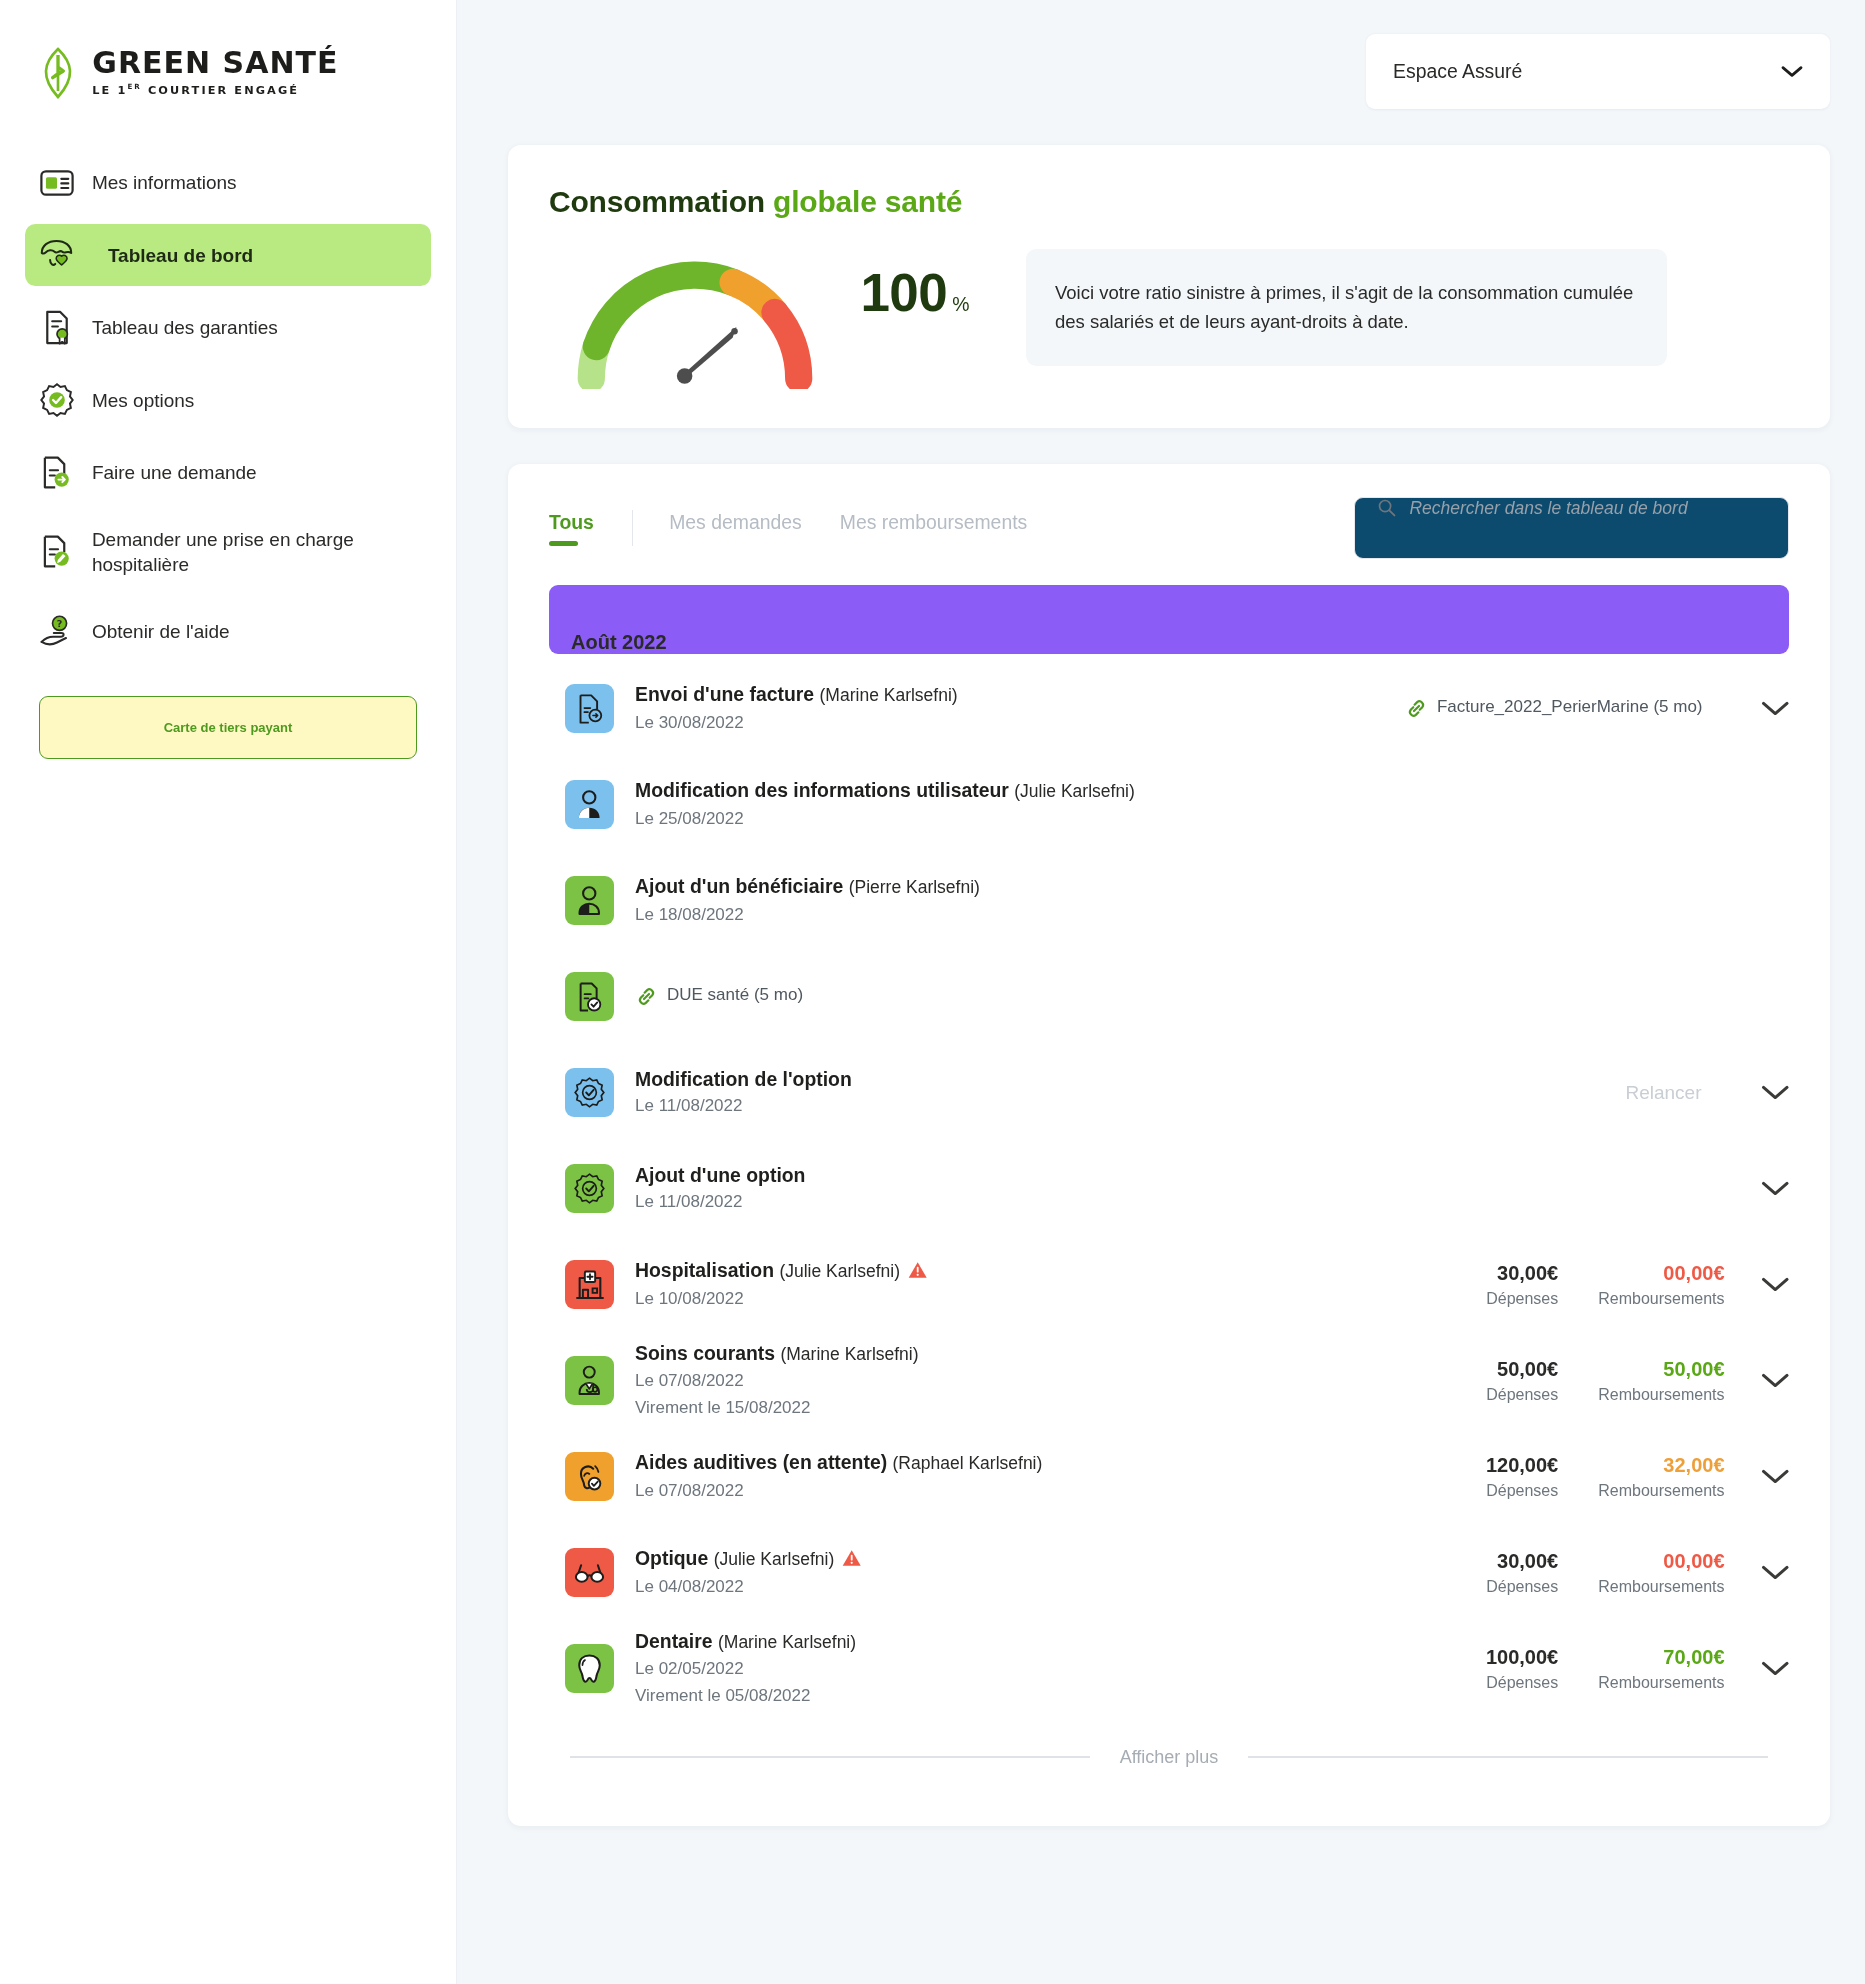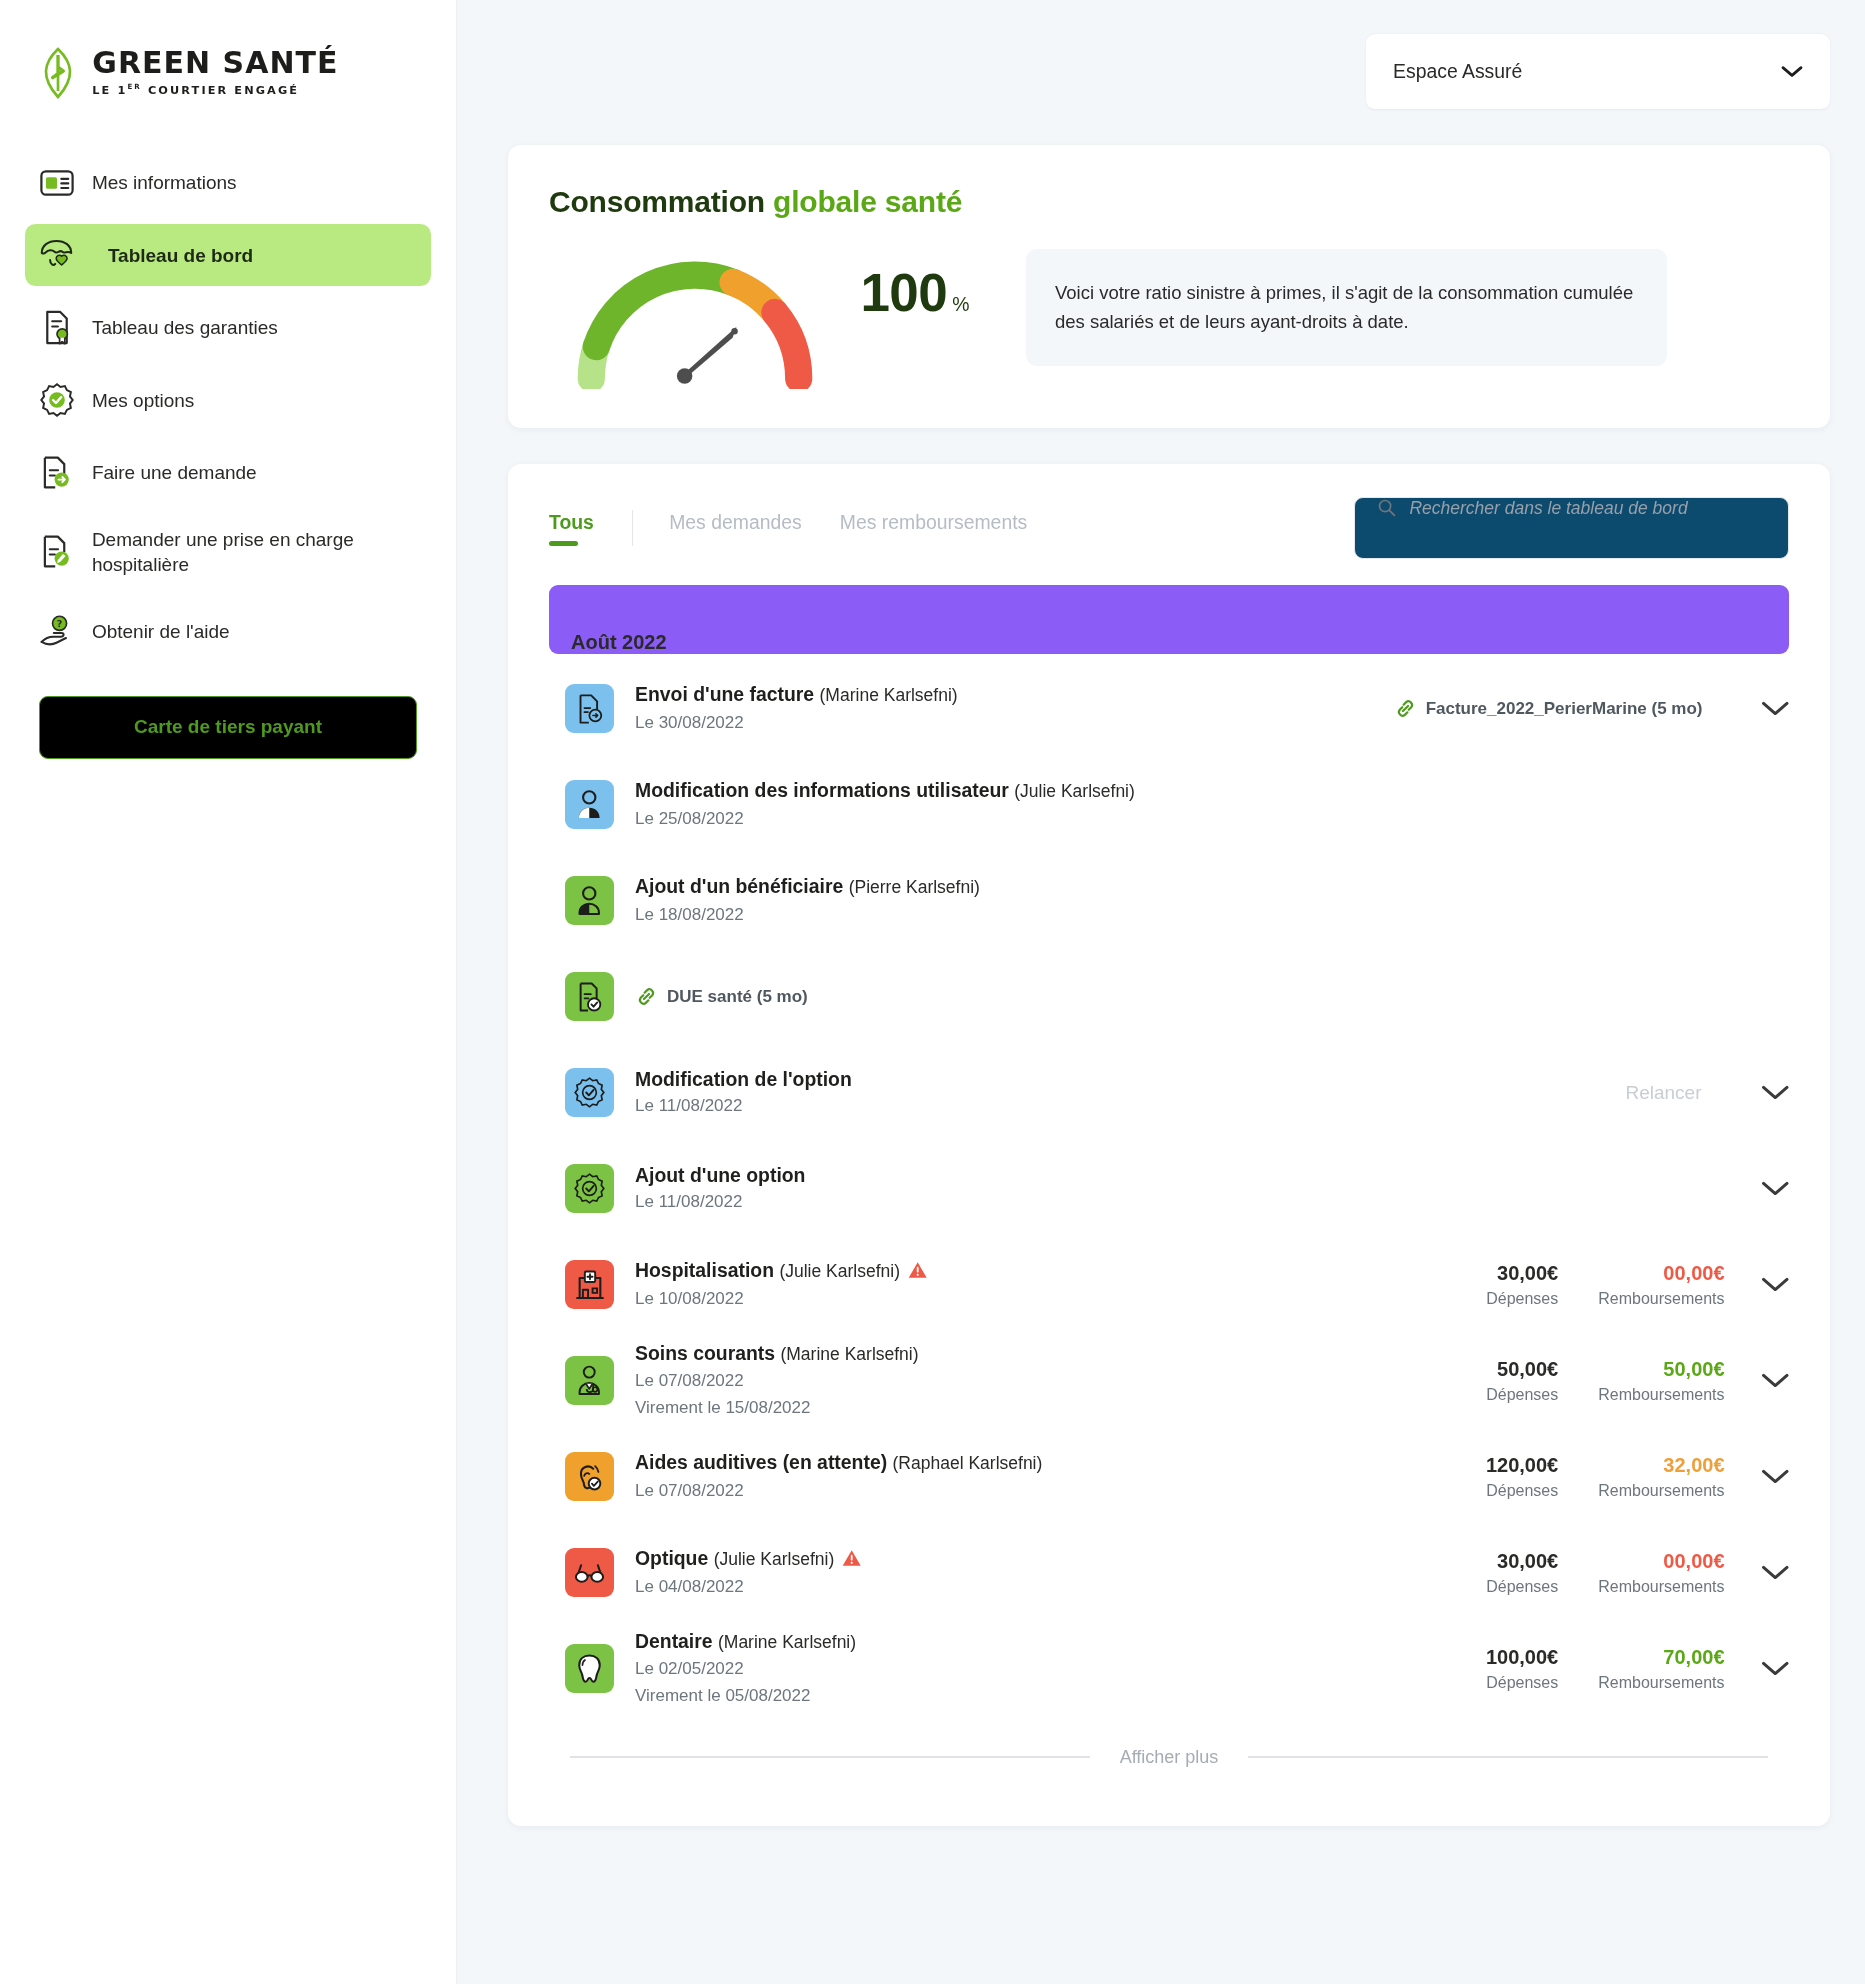--- a/index.html
+++ b/index.html
@@ -48,22 +48,22 @@
     font-size: 19px; color: #2a2a28; line-height: 1.33;
     font-family: "Liberation Sans", sans-serif;
   }
   .nav-item.active .nav-label { font-weight: 700; color: #1f2a16; margin-left: 16px; }
 
   .cta-wrap { padding: 23px 39px 0 39px; }
   .cta-btn {
     display: flex; align-items: center; justify-content: center;
     height: 63px; width: 100%;
     border: 1.9px solid #4e9a1e; border-radius: 9px;
-    background: #000000; cursor: pointer;
-    color: #4e9a1e; font-size: 19px; font-weight: 700;
+    background: #fef9c3; cursor: pointer;
+    color: #4e9a1e; font-size: 13px; font-weight: 700;
     font-family: "Liberation Sans", sans-serif;
   }
 
   
   .main {
     flex: 1; background: #f3f7fa; height: 1985px;
     padding: 34px 36px 0 51px; overflow: hidden;
   }
   .topbar { display: flex; justify-content: flex-end; }
   .space-select {
@@ -144,21 +144,21 @@
     display: flex; align-items: center; justify-content: center;
     margin-right: 21px; flex: none;
   }
   .row-main { flex: 1; min-width: 0; }
   .row-title { font-size: 19.4px; font-weight: 700; color: #1f1f1d; line-height: 1.25; }
   .row-title .who { font-weight: 400; font-size: 17.5px; color: #2a2a28; }
   .warn { display: inline-block; vertical-align: -1.9px; margin-left: 7.8px; }
   .row-sub { font-size: 17px; color: #6d757d; margin-top: 4.5px; line-height: 1.35; }
 
   .row-right { display: flex; align-items: center; justify-content: flex-end; flex: none; }
-  .attach { display: flex; align-items: center; margin-right: 22px; font-weight: bold; }
+  .attach { display: flex; align-items: flex-start; margin-right: 22px; }
   .attach-icon { width: 23px; height: 23px; margin-right: 9px; flex: none; }
   .attach-name { font-size: 17px; color: #4f575f; }
   .relance { font-size: 19px; color: #c9ced4; margin-right: 23px; }
   .amt-group { display: flex; align-items: flex-start; }
   .amt { text-align: right; margin-left: 40px; }
   .amt .val { font-size: 20px; font-weight: 700; line-height: 1.2; }
   .amt .lbl { font-size: 16px; color: #6d757d; margin-top: 4.5px; }
   .amt.dep .val { color: #2a2a28; }
   .row-chev { width: 28.5px; min-width: 28.5px; margin-left: 36px; display: flex; justify-content: center; }
   .chev-spacer { width: 28.5px; min-width: 28.5px; margin-left: 36px; }

